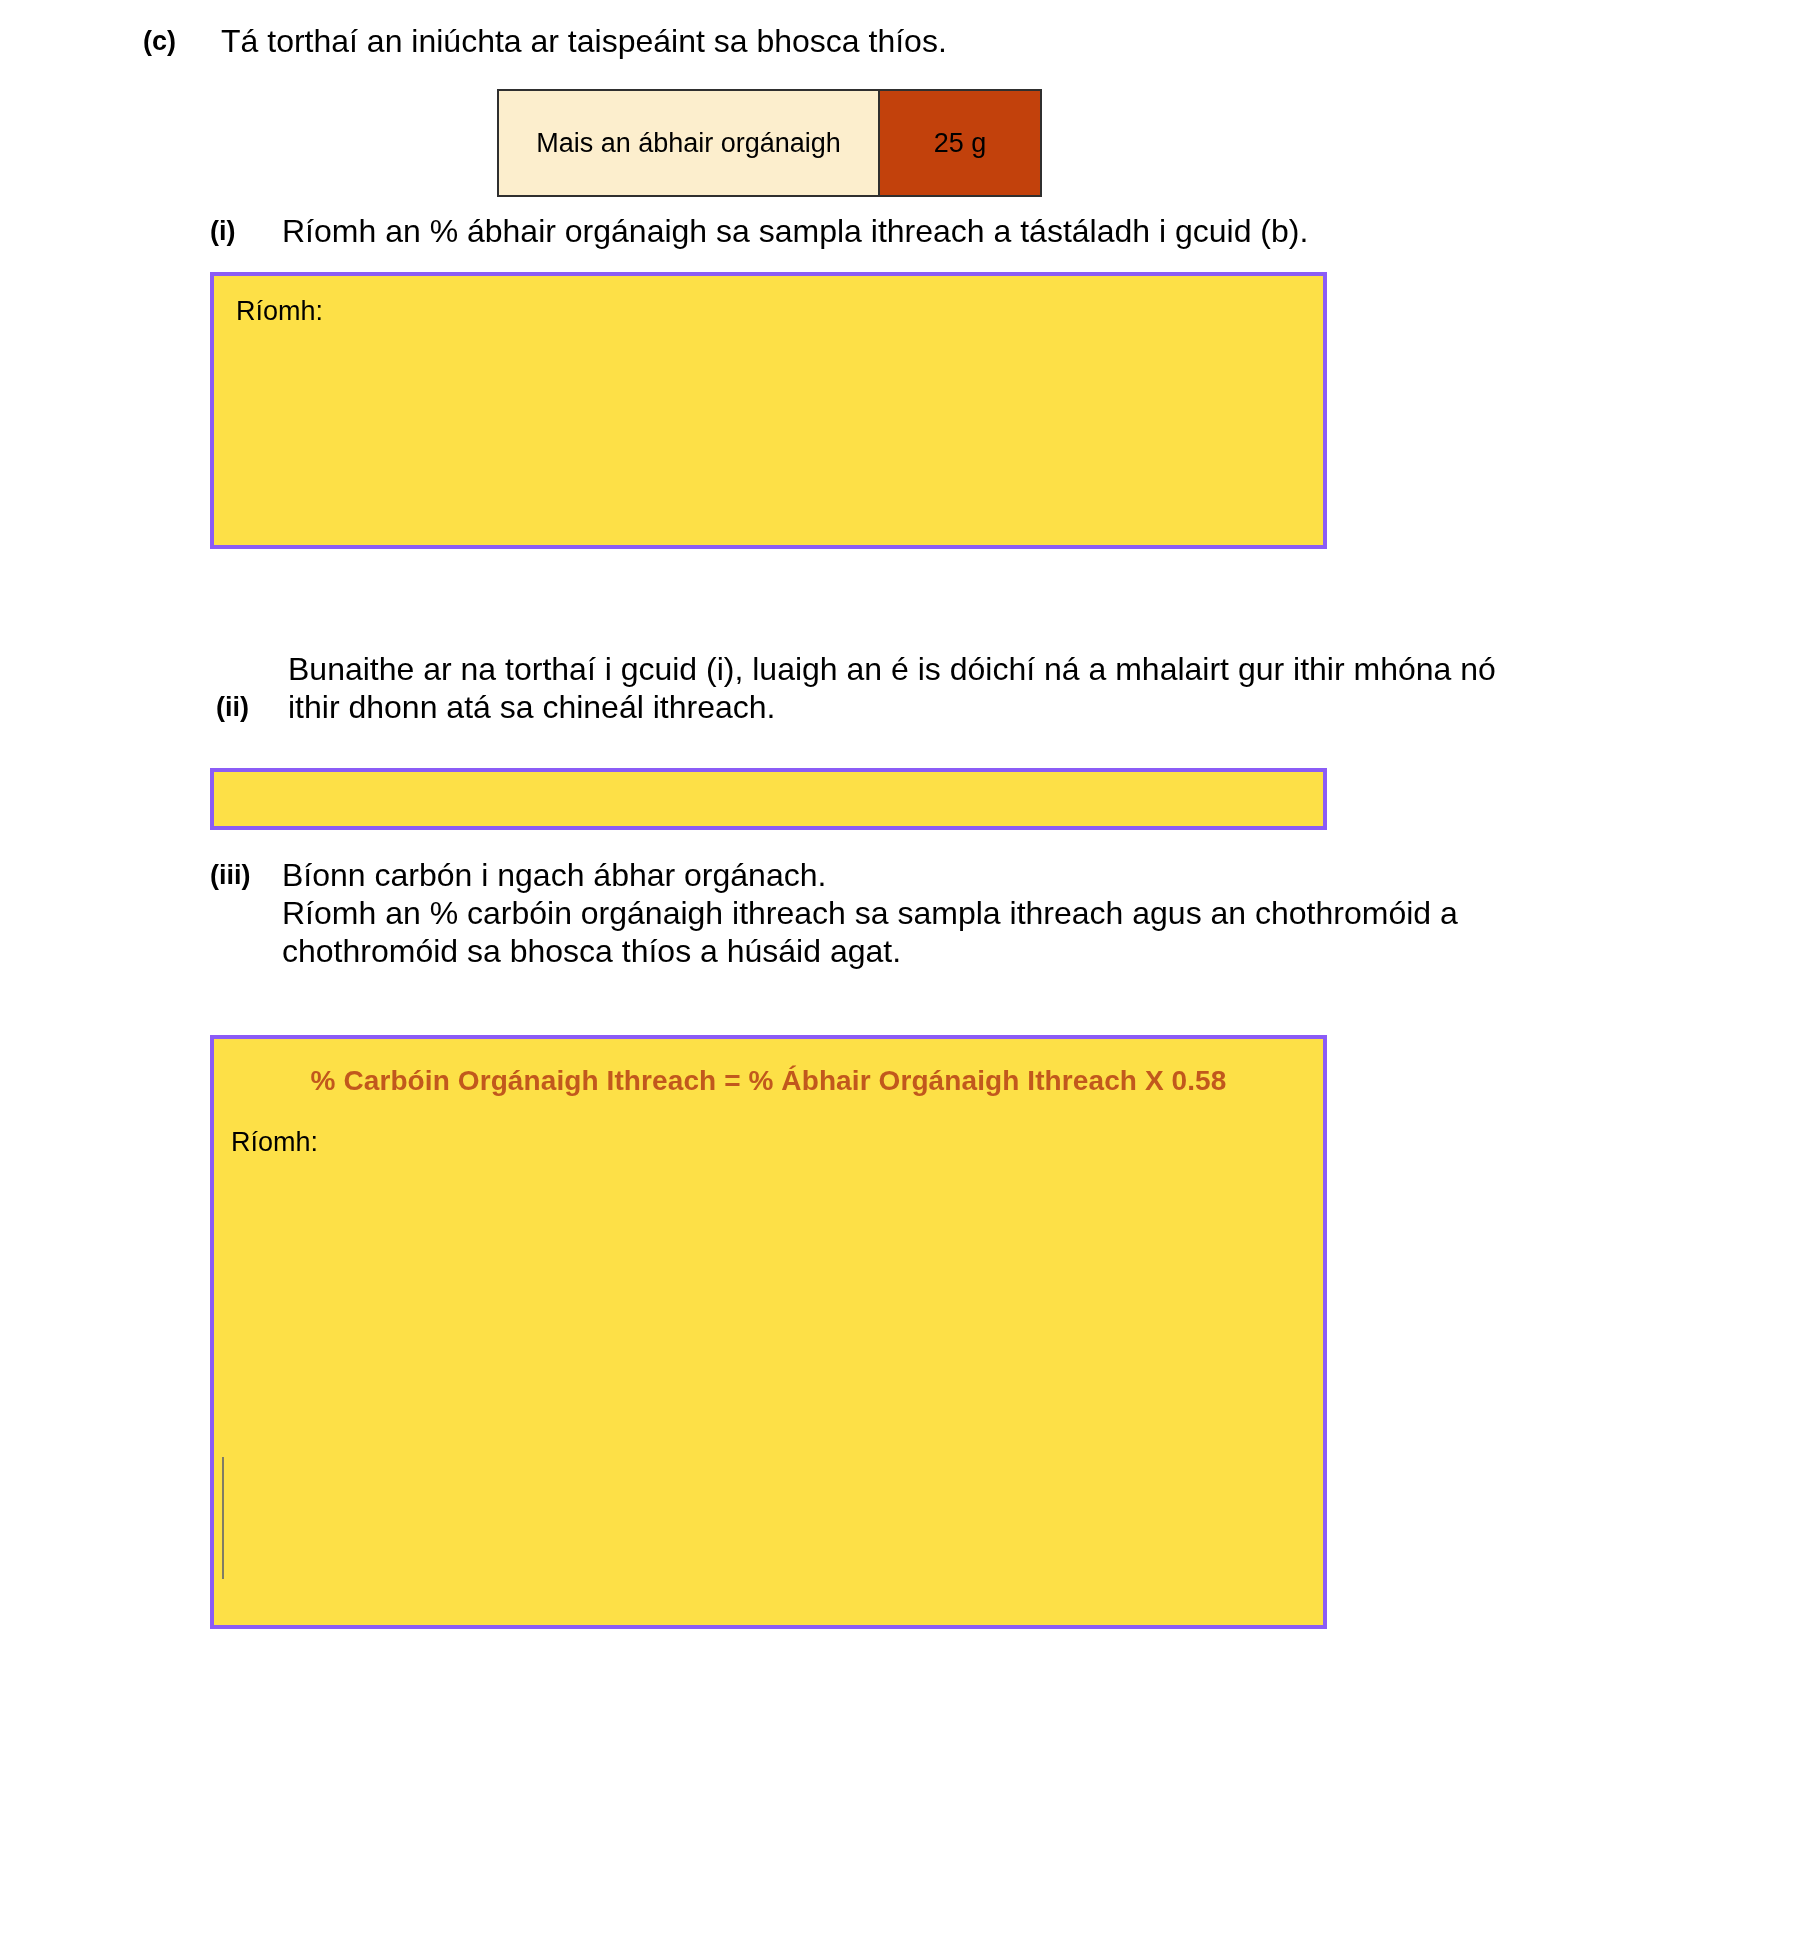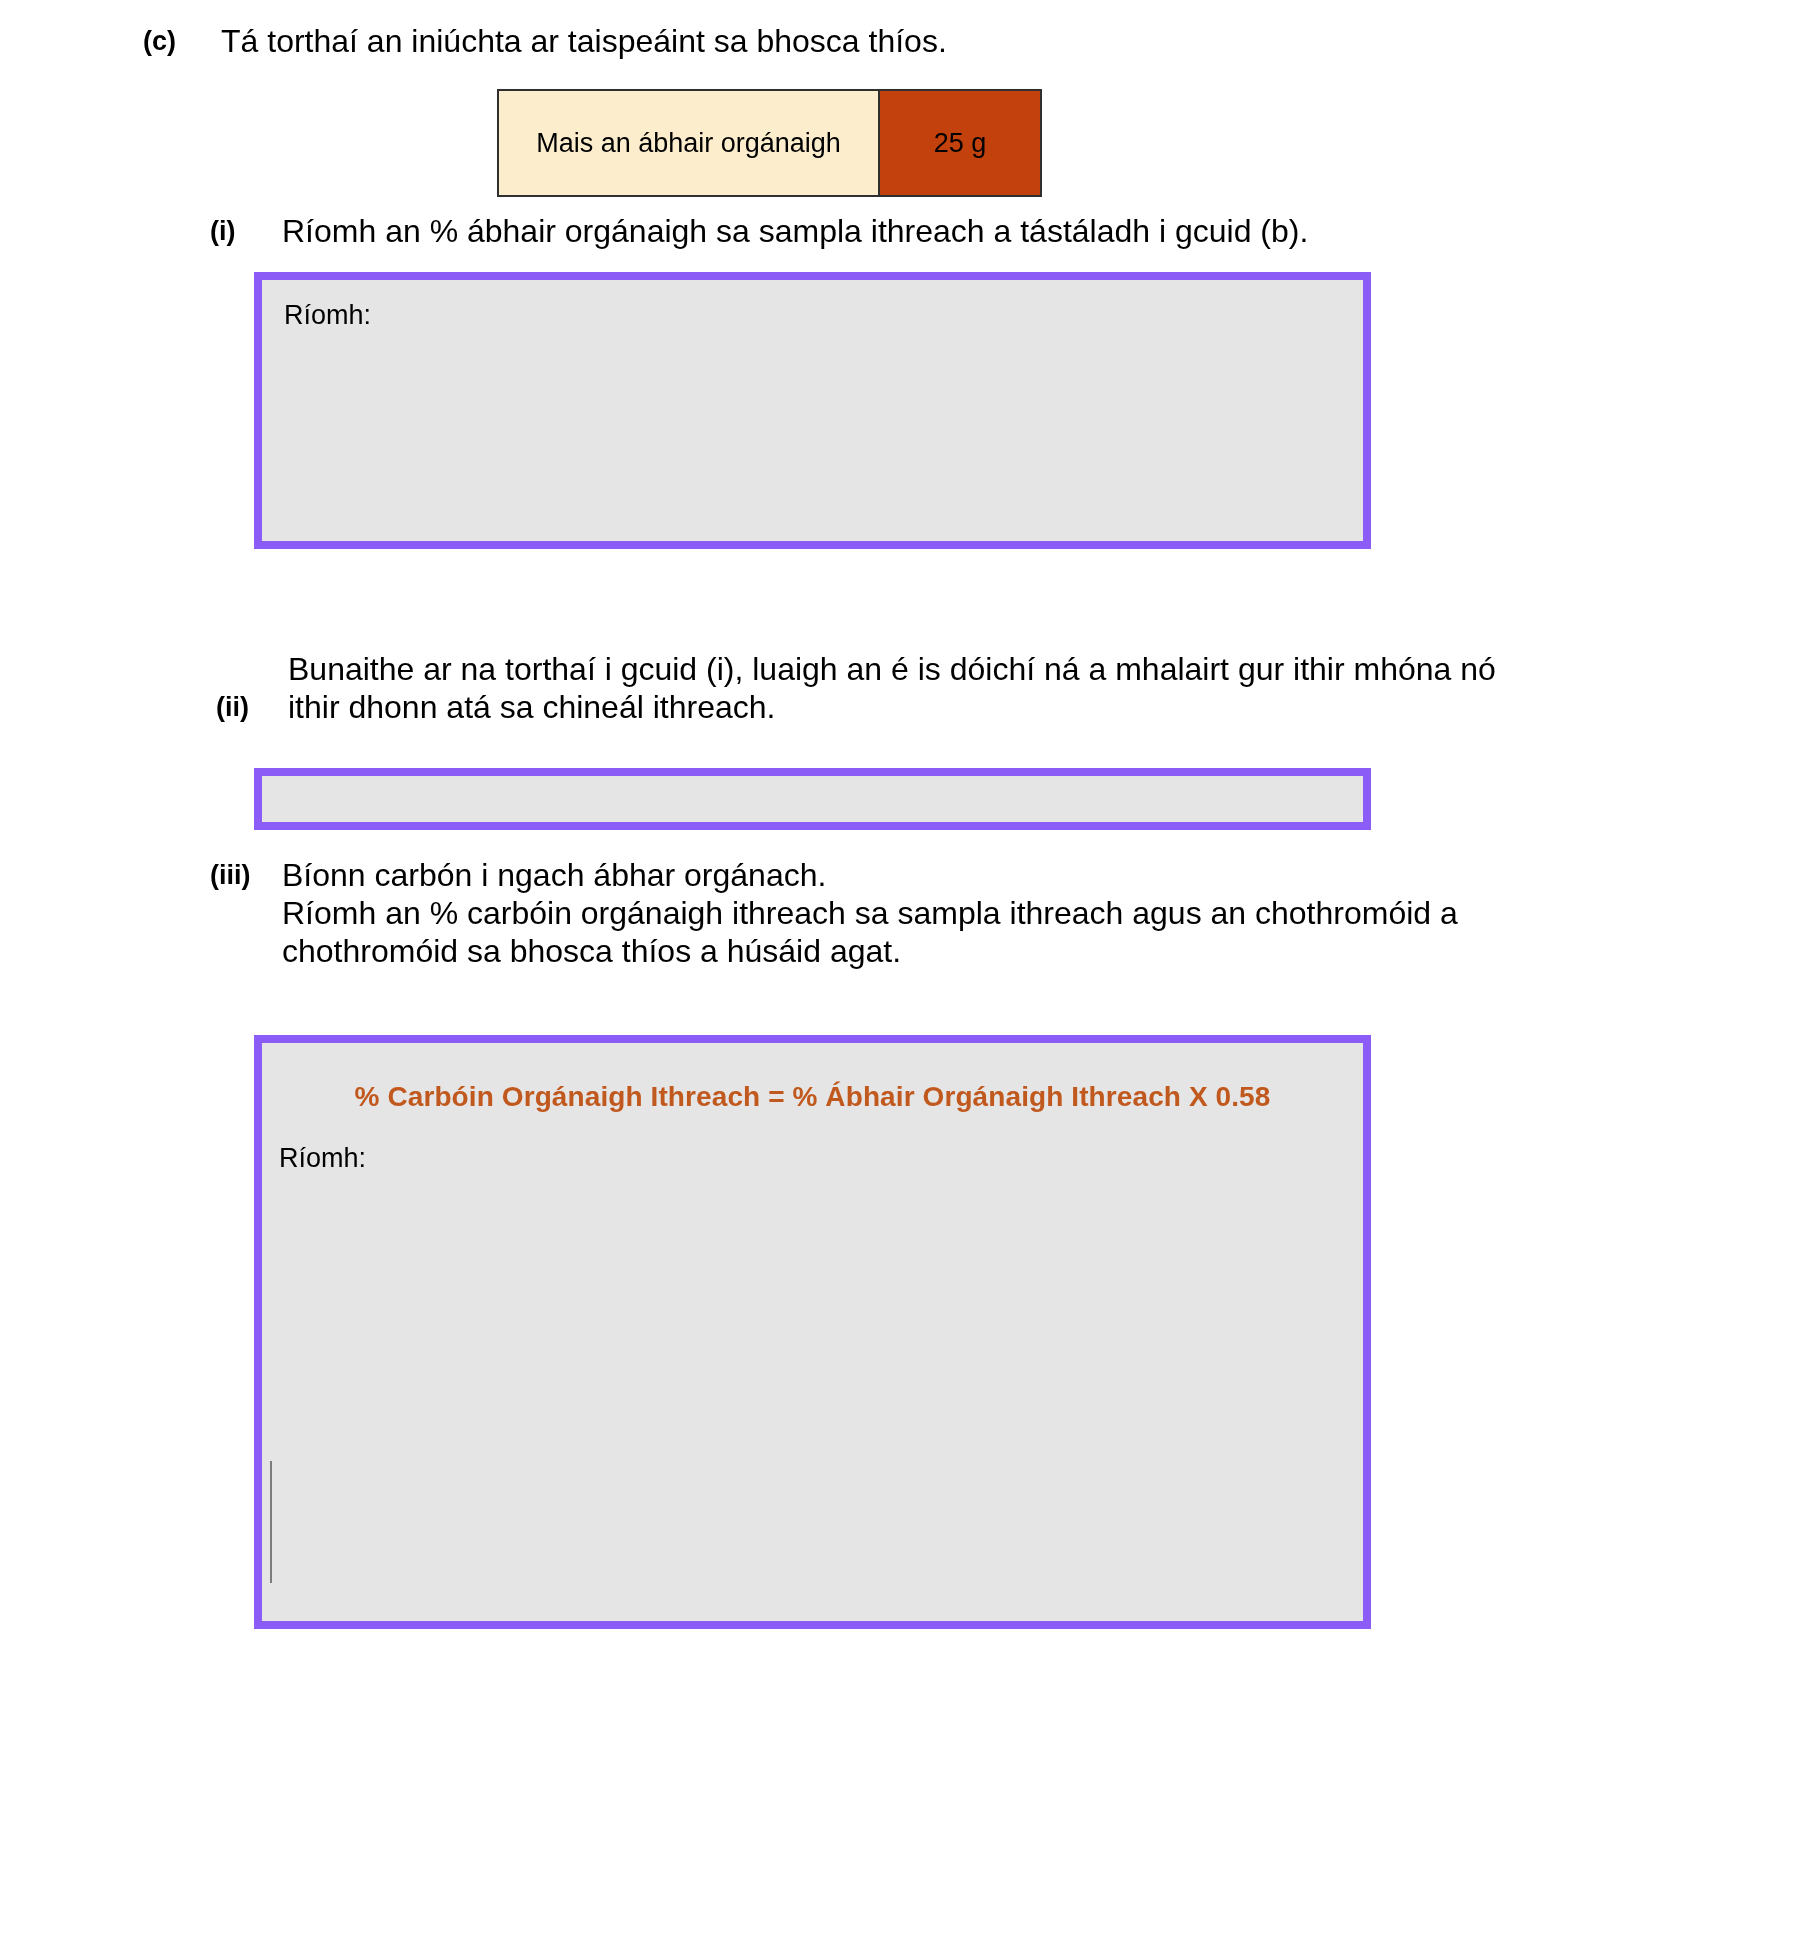--- a/index.html
+++ b/index.html
@@ -81,23 +81,22 @@
     position: absolute;
     left: 210px;
     top: 212px;
     width: 1430px;
   }
   .row-i .marker { width: 72px; }
 
   .answerbox {
     position: absolute;
     box-sizing: border-box;
-    border: 8px solid #8b5cf6;
-    background: #e5e5e5;
-    margin-left: 44px;
+    border: 4px solid #8b5cf6;
+    background: #fde047;
   }
   .box-i {
     left: 210px;
     top: 272px;
     width: 1117px;
     height: 277px;
   }
   .box-inner-label {
     font-size: 27px;
     line-height: 38px;
@@ -135,21 +134,21 @@
     top: 1035px;
     width: 1117px;
     height: 594px;
   }
   .formula {
     font-size: 28px;
     line-height: 40px;
     font-weight: bold;
     color: #c1581d;
     text-align: center;
-    padding: 34px 8px 0 8px;
+    padding: 22px 8px 0 8px;
     letter-spacing: 0.1px;
   }
   .box-iii .box-inner-label {
     padding: 22px 0 0 17px;
   }
   
   .tick-artifact {
     position: absolute;
     left: 8px;
     top: 418px;

